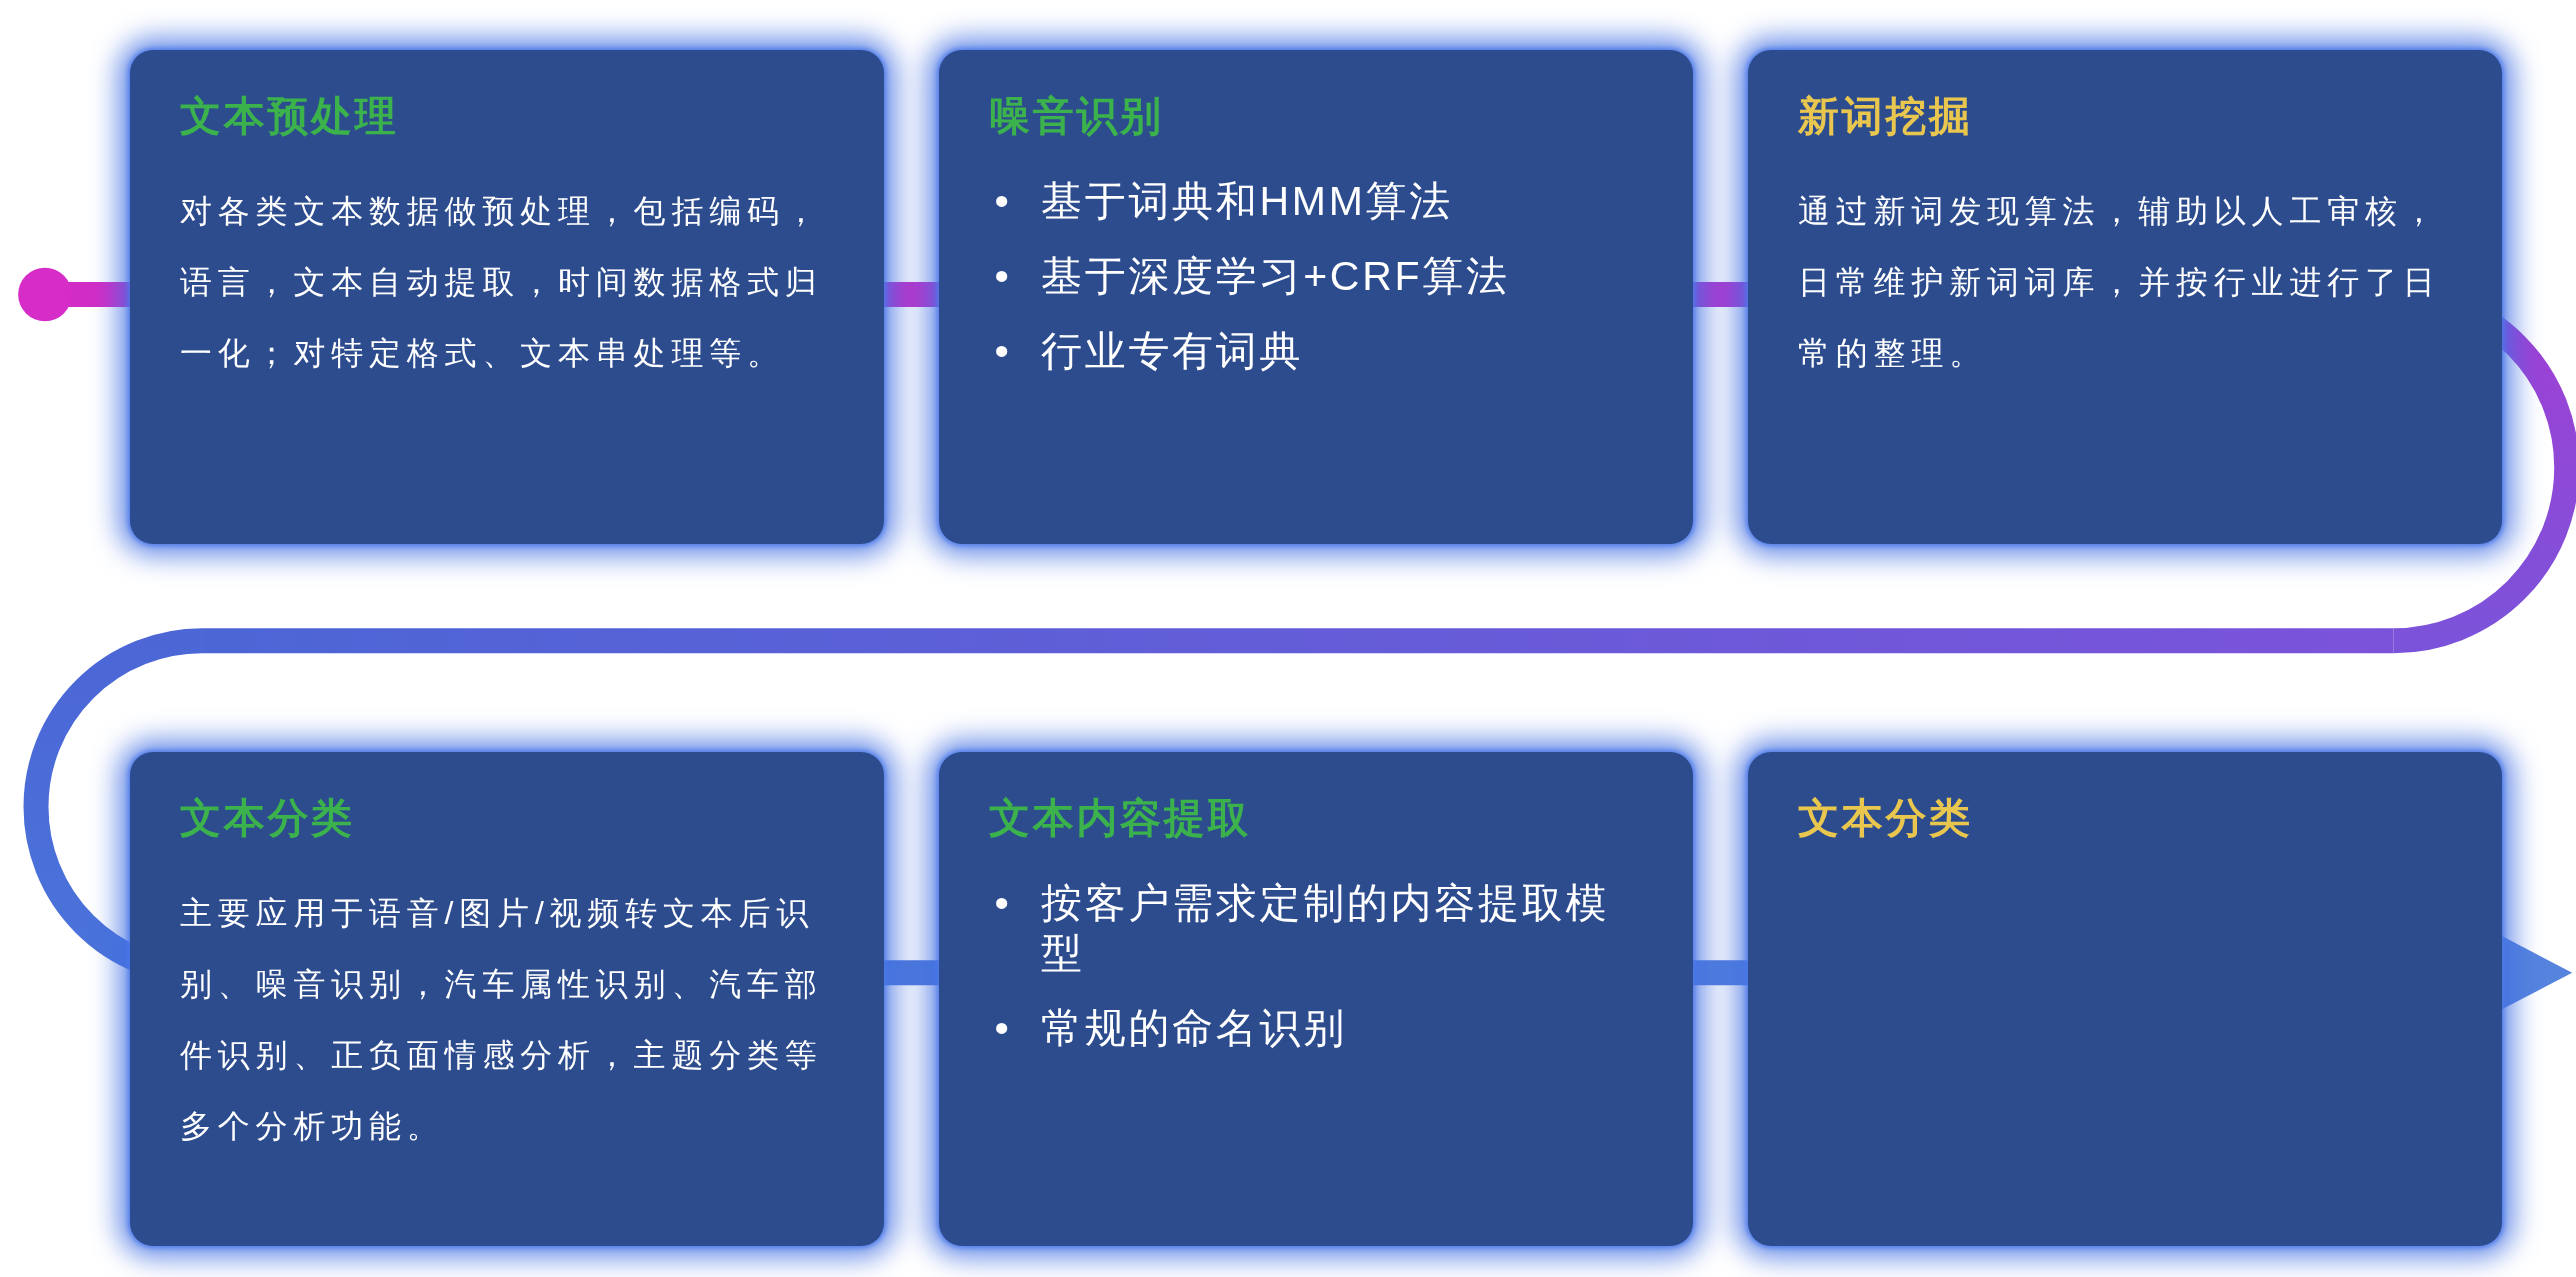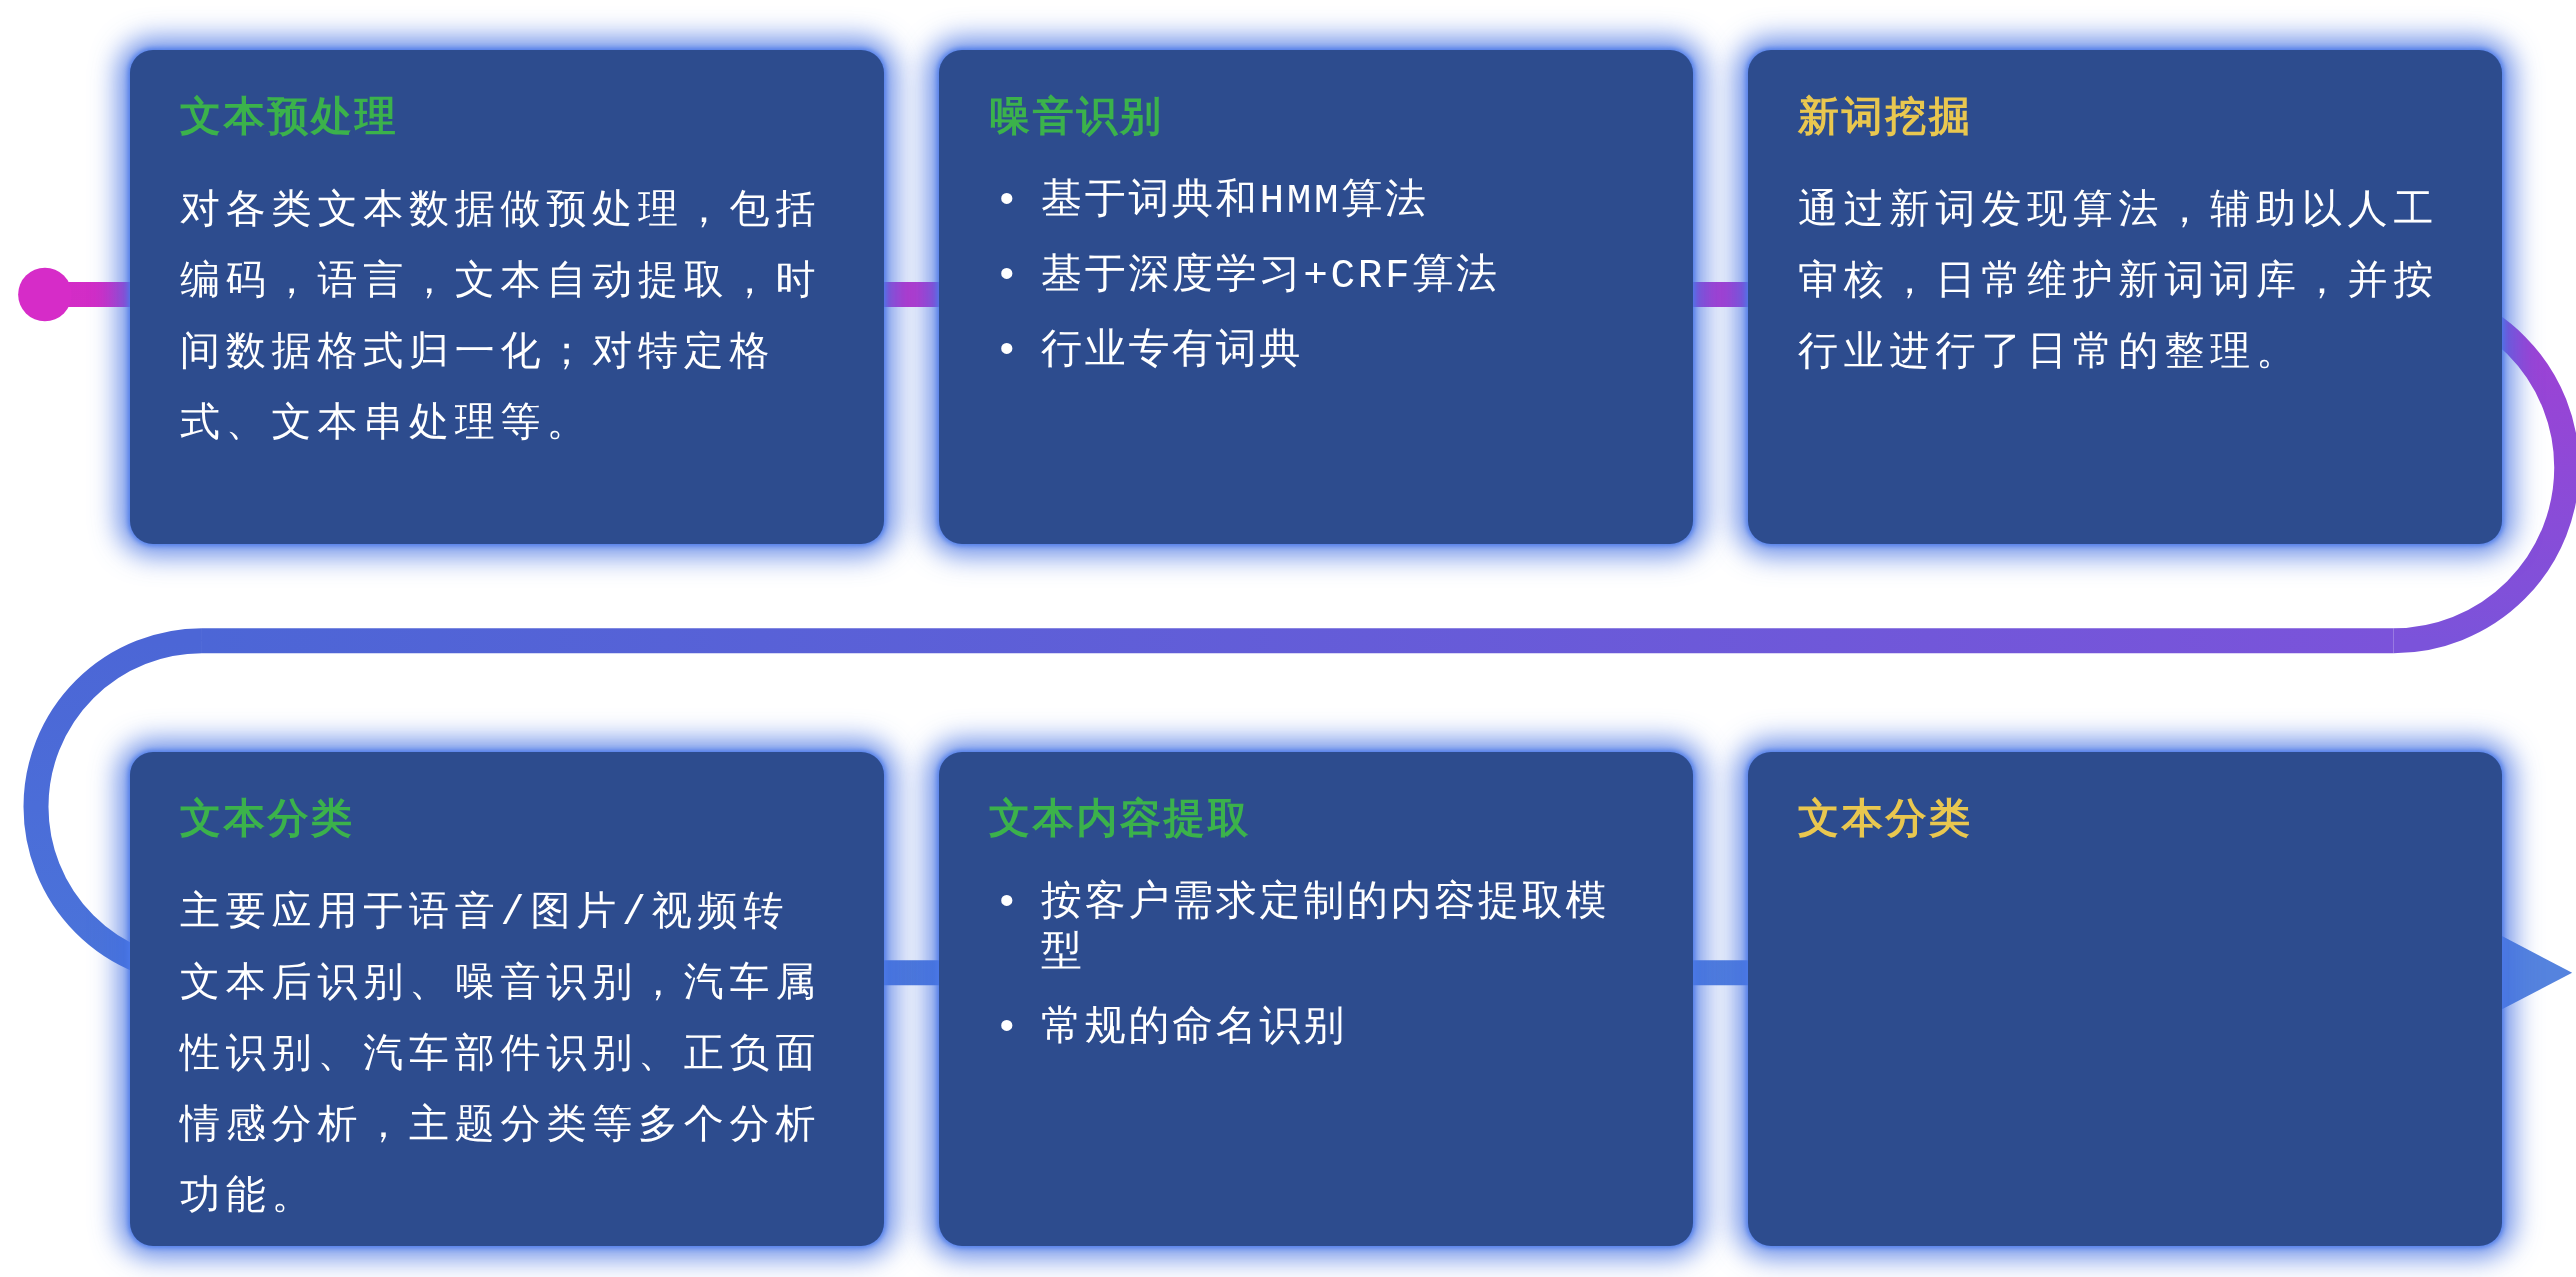--- a/index.html
+++ b/index.html
@@ -1,33 +1,33 @@
 <!DOCTYPE html>
 <html style="font-size:14.3px"><head>
 <meta charset="utf-8">
 <style>
   html,body{margin:0;padding:0;}
   body{
     width:2576px;height:1277px;position:relative;overflow:hidden;
     background:#ffffff;
     font-family:"Liberation Sans","DejaVu Sans",sans-serif;
   }
-  .stage{position:absolute;inset:0;font-family:Liberation Mono, monospace;}
+  .stage{position:absolute;inset:0;}
   .flow-svg{position:absolute;left:0;top:0;width:2576px;height:1277px;z-index:0;}
   .card{
     position:absolute;width:754px;height:494px;box-sizing:border-box;
     background:#2d4c8e;border-radius:23px;padding:39px 50px;z-index:1;
     box-shadow:0 0 27px 11.6px rgba(66,112,226,0.78), 0 0 5.4px 1.8px rgba(90,140,245,0.9);
   }
   .r1{top:50px}.r2{top:752px}
   .c1{left:130px}.c2{left:939px}.c3{left:1748px}
   .card h2{margin:0 0 32px;font-size:41px;font-weight:bold;letter-spacing:2.7px;}
   .t-green{color:#3bb24b}
   .t-yellow{color:#e9c74f}
-  .card p{margin:0;font-size:40px;line-height:71px;color:#ffffff;letter-spacing:5.8px;}
+  .card p{margin:0;font-size:32px;line-height:71px;color:#ffffff;letter-spacing:5.8px;}
   ul.bullets{list-style:none;margin:9px 0 0;padding:0;}
   .bullets li{
     position:relative;padding-left:52px;margin-bottom:25px;
     font-size:41px;line-height:50px;color:#ffffff;letter-spacing:2.7px;
   }
   .bullets li::before{content:"•";position:absolute;left:5.4px;top:0;color:#ffffff;}
 </style>
 </head>
 <body>
 

